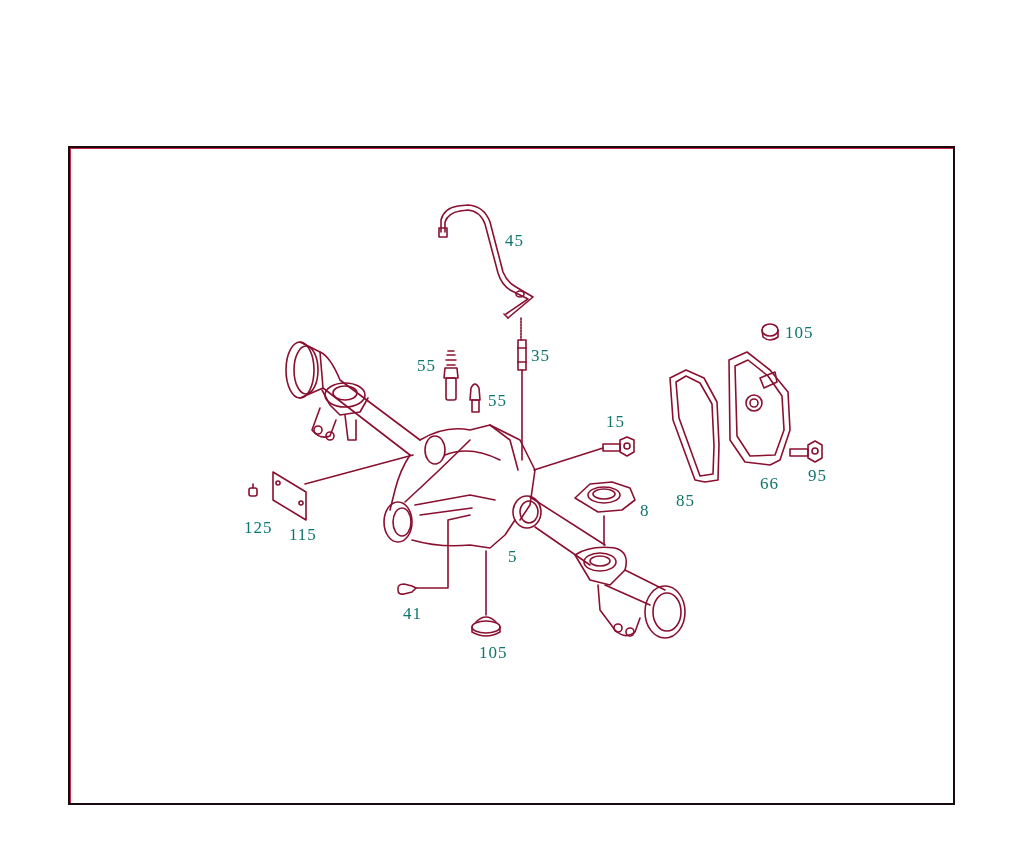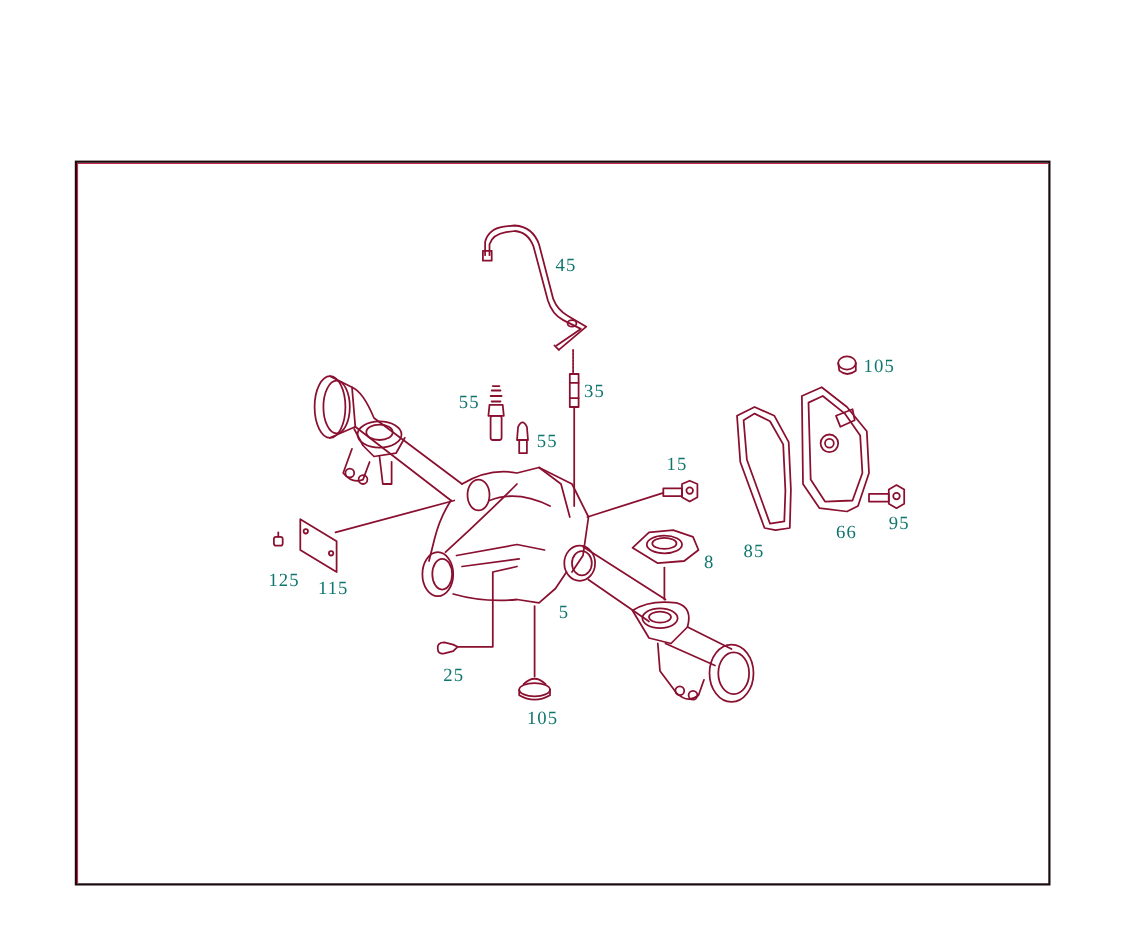--- a/index.html
+++ b/index.html
@@ -153,14 +153,14 @@
 <div class="lbl" style="left:488px;top:392px;">55</div>
 <div class="lbl" style="left:785px;top:324px;">105</div>
 <div class="lbl" style="left:606px;top:413px;">15</div>
 <div class="lbl" style="left:808px;top:467px;text-align:center;">95</div>
 <div class="lbl" style="left:676px;top:492px;">85</div>
 <div class="lbl" style="left:760px;top:475px;">66</div>
 <div class="lbl" style="left:640px;top:502px;">8</div>
 <div class="lbl" style="left:244px;top:503px;margin-top:16px;">125</div>
 <div class="lbl" style="left:289px;top:526px;">115</div>
 <div class="lbl" style="left:508px;top:548px;">5</div>
-<div class="lbl" style="left:403px;top:605px;">25</div>
+<div class="lbl" style="left:403px;top:605px;">41</div>
 <div class="lbl" style="left:479px;top:644px;">105</div>
 
 </body></html>

